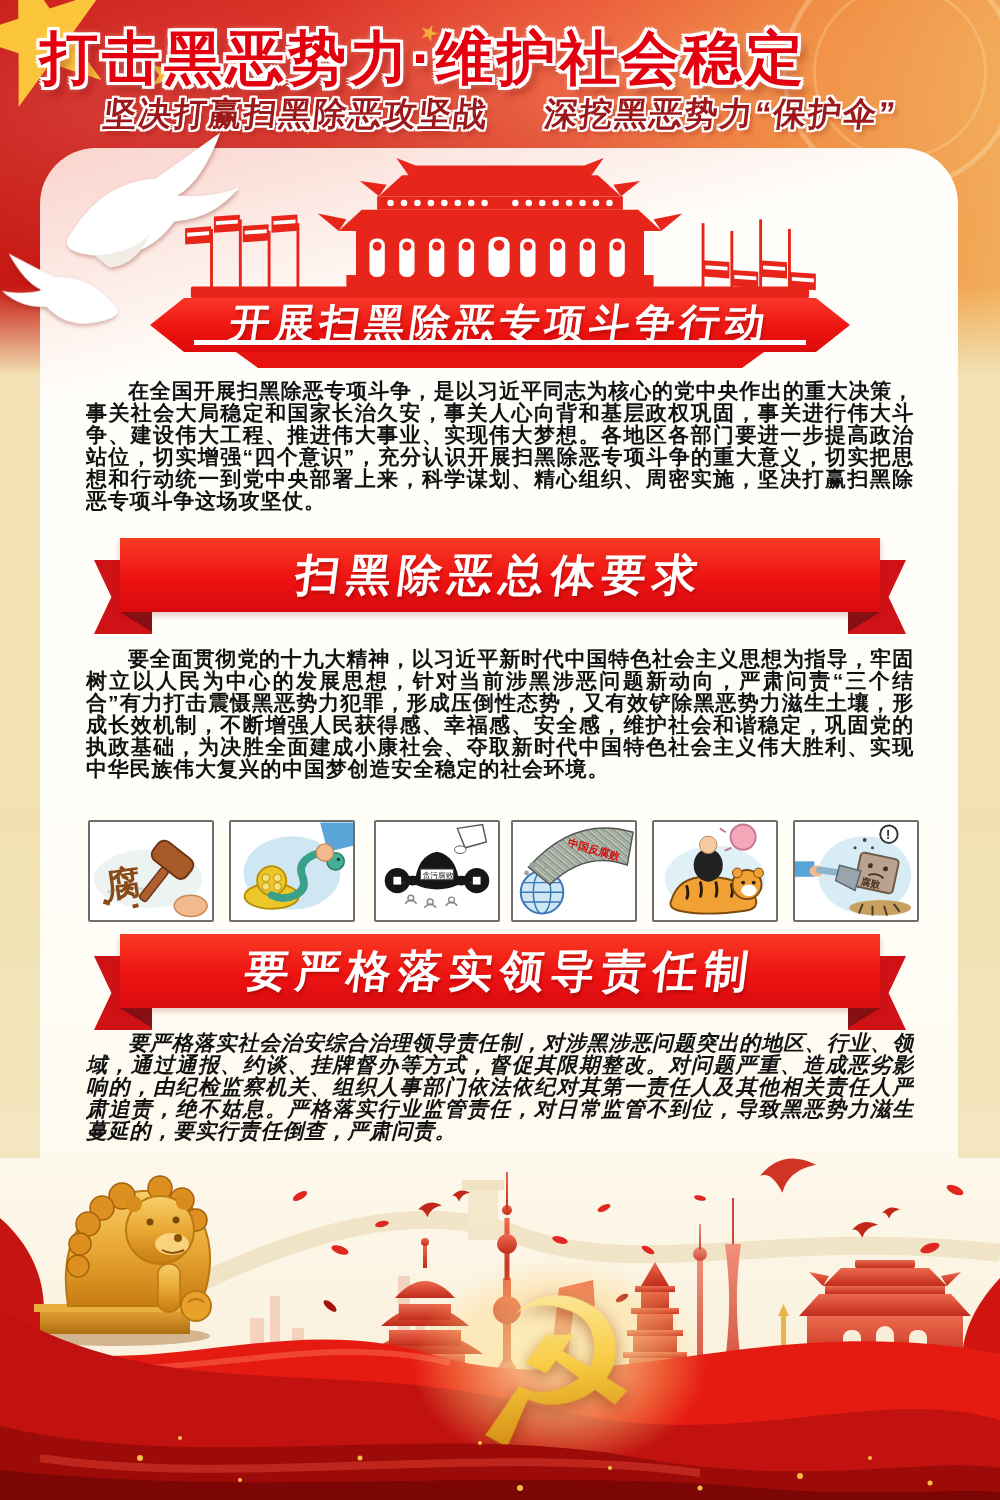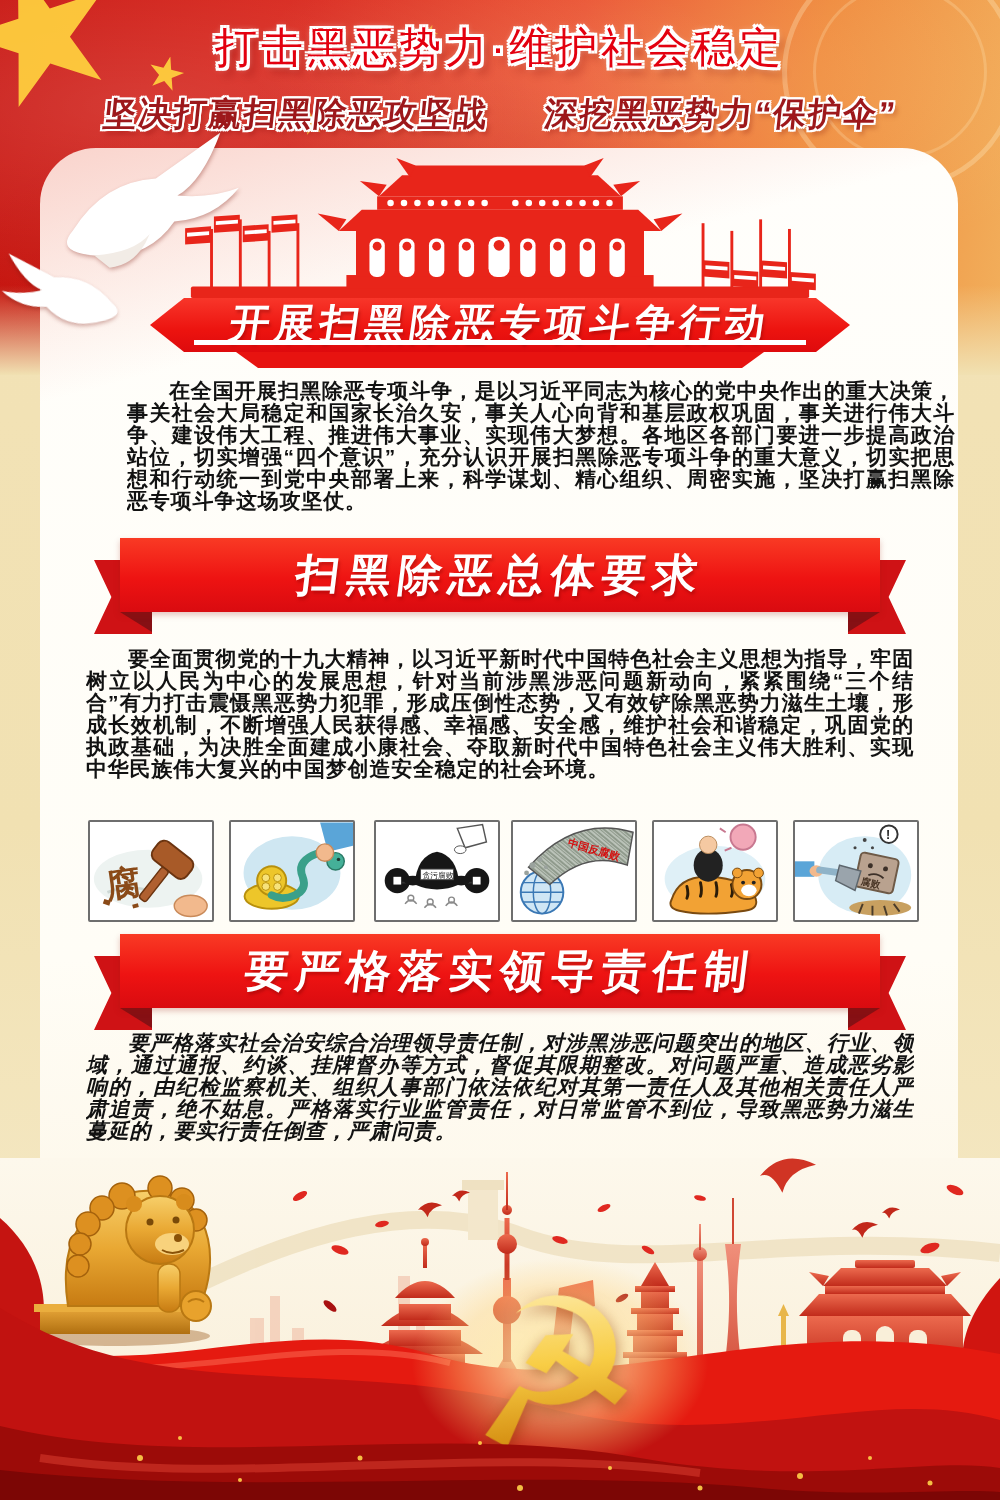--- a/index.html
+++ b/index.html
@@ -19,22 +19,22 @@
     border:5px solid rgba(255,240,200,.30);}
   .coin-circle .inner{position:absolute;inset:26px;border-radius:50%;border:3px solid rgba(255,240,200,.22);}
   .star{position:absolute;background:#ffd23e;opacity:.92;
     clip-path:polygon(50% 0%,61% 35%,98% 35%,68% 57%,79% 91%,50% 70%,21% 91%,32% 57%,2% 35%,39% 35%);}
   .star1{left:-34px;top:-40px;width:150px;height:150px;transform:rotate(-18deg);}
   .star2{left:148px;top:56px;width:36px;height:36px;transform:rotate(14deg);}
   .star3{left:300px;top:112px;width:24px;height:24px;transform:rotate(-10deg);opacity:.8;}
   .star4{left:420px;top:24px;width:18px;height:18px;transform:rotate(22deg);opacity:.7;}
   .dove{position:absolute;filter:drop-shadow(1px 2px 2px rgba(120,20,10,.35));z-index:4;}
   
-  .title{position:absolute;left:40px;right:40px;top:20px;z-index:5;text-align:center;
-    font-size:42px;font-weight:400;letter-spacing:4px;color:#e3000f;white-space:nowrap;
+  .title{position:absolute;left:40px;right:40px;top:20px;z-index:5;
+    font-size:58px;font-weight:700;letter-spacing:4px;color:#e3000f;white-space:nowrap;
     text-shadow:-3px -3px 0 #fff,0 -3px 0 #fff,3px -3px 0 #fff,-3px 0 0 #fff,3px 0 0 #fff,
       -3px 3px 0 #fff,0 3px 0 #fff,3px 3px 0 #fff,0 0 7px rgba(255,255,255,.9),6px 8px 8px rgba(120,0,0,.45);}
   .subtitle{position:absolute;left:40px;right:40px;top:92px;z-index:5;text-align:center;
     font-size:33px;font-weight:800;letter-spacing:2px;color:#9d181b;white-space:nowrap;
     transform:skewX(-6deg);
     text-shadow:-2px -2px 0 #fff,0 -2px 0 #fff,2px -2px 0 #fff,-2px 0 0 #fff,2px 0 0 #fff,
       -2px 2px 0 #fff,0 2px 0 #fff,2px 2px 0 #fff,4px 5px 5px rgba(120,0,0,.35);}
   .subtitle .gap{display:inline-block;width:56px;}
   
   .panel{position:absolute;left:40px;top:148px;width:918px;height:1352px;z-index:1;
@@ -49,21 +49,21 @@
   .ribbon1::after{content:"";position:absolute;left:44px;right:44px;bottom:7px;height:5px;background:#fff;}
   .ribbon1-text{position:absolute;left:0;right:0;top:0;line-height:50px;text-align:center;
     color:#fff;font-size:40px;font-weight:800;letter-spacing:5px;transform:skewX(-8deg);
     text-shadow:2px 3px 3px rgba(120,0,0,.35);white-space:nowrap;}
   .ribbon1-tail{position:absolute;left:236px;top:352px;width:528px;height:16px;z-index:3;background:#e71310;
     clip-path:polygon(0 0,100% 0,calc(100% - 22px) 100%,22px 100%);}
   
   .para{position:absolute;left:86px;width:828px;z-index:3;color:#121212;
     font-size:21px;line-height:22px;letter-spacing:.8px;font-weight:600;
     text-align:justify;text-indent:2em;overflow:hidden;}
-  .para1{top:380px;height:158px;margin-left:41px;}
+  .para1{top:380px;height:158px;}
   .para2{top:648px;height:178px;}
   .para3{top:1032px;height:152px;z-index:10;font-style:italic;}
   
   .sec-tail{position:absolute;width:58px;height:74px;background:#cf1215;z-index:2;}
   .sec-tail.l{clip-path:polygon(0 0,100% 0,100% 100%,0 100%,30% 50%);}
   .sec-tail.r{clip-path:polygon(0 0,100% 0,70% 50%,100% 100%,0 100%);}
   .sec-band{position:absolute;left:120px;width:760px;height:74px;z-index:3;
     background:linear-gradient(180deg,#f93a24 0%,#ee1312 55%,#d90b10 100%);
     box-shadow:0 3px 6px rgba(150,20,10,.25);}
   .sec-fold{position:absolute;width:32px;height:20px;background:#861014;z-index:2;}
@@ -218,21 +218,21 @@
   <div class="para para1">在全国开展扫黑除恶专项斗争，是以习近平同志为核心的党中央作出的重大决策，事关社会大局稳定和国家长治久安，事关人心向背和基层政权巩固，事关进行伟大斗争、建设伟大工程、推进伟大事业、实现伟大梦想。各地区各部门要进一步提高政治站位，切实增强“四个意识”，充分认识开展扫黑除恶专项斗争的重大意义，切实把思想和行动统一到党中央部署上来，科学谋划、精心组织、周密实施，坚决打赢扫黑除恶专项斗争这场攻坚仗。</div>
 
   <div class="sec-tail l" style="left:94px;top:560px;"></div>
   <div class="sec-tail r" style="left:848px;top:560px;"></div>
   <div class="sec-fold l" style="left:120px;top:612px;"></div>
   <div class="sec-fold r" style="left:848px;top:612px;"></div>
   <div class="sec-band" style="top:538px;">
     <div class="sec-heading">扫黑除恶总体要求</div>
   </div>
 
-  <div class="para para2">要全面贯彻党的十九大精神，以习近平新时代中国特色社会主义思想为指导，牢固树立以人民为中心的发展思想，针对当前涉黑涉恶问题新动向，紧紧围绕“三个结合”有力打击震慑黑恶势力犯罪，形成压倒性态势，又有效铲除黑恶势力滋生土壤，形成长效机制，不断增强人民获得感、幸福感、安全感，维护社会和谐稳定，巩固党的执政基础，为决胜全面建成小康社会、夺取新时代中国特色社会主义伟大胜利、实现中华民族伟大复兴的中国梦创造安全稳定的社会环境。</div>
+  <div class="para para2">要全面贯彻党的十九大精神，以习近平新时代中国特色社会主义思想为指导，牢固树立以人民为中心的发展思想，针对当前涉黑涉恶问题新动向，严肃问责“三个结合”有力打击震慑黑恶势力犯罪，形成压倒性态势，又有效铲除黑恶势力滋生土壤，形成长效机制，不断增强人民获得感、幸福感、安全感，维护社会和谐稳定，巩固党的执政基础，为决胜全面建成小康社会、夺取新时代中国特色社会主义伟大胜利、实现中华民族伟大复兴的中国梦创造安全稳定的社会环境。</div>
 
   <div class="cartoon" style="left:88px">
     <svg viewBox="0 0 126 100">
       <ellipse cx="60" cy="58" rx="56" ry="30" fill="#edf3f1"></ellipse>
       <path d="M18,72 q20,-8 44,-2" stroke="#cdd8d5" stroke-width="3" fill="none"></path>
       <text x="16" y="76" font-size="36" font-weight="bold" fill="#8a4a18" transform="rotate(-8 30 62)">腐</text>
       <rect x="14" y="80" width="7" height="5" fill="#8a4a18" transform="rotate(18 18 82)"></rect>
       <rect x="44" y="84" width="6" height="4" fill="#8a4a18" transform="rotate(-14 47 86)"></rect>
       <g transform="rotate(38 84 40)">
         <rect x="62" y="26" width="44" height="24" rx="8" fill="#a85a28" stroke="#6b3410" stroke-width="2"></rect>

